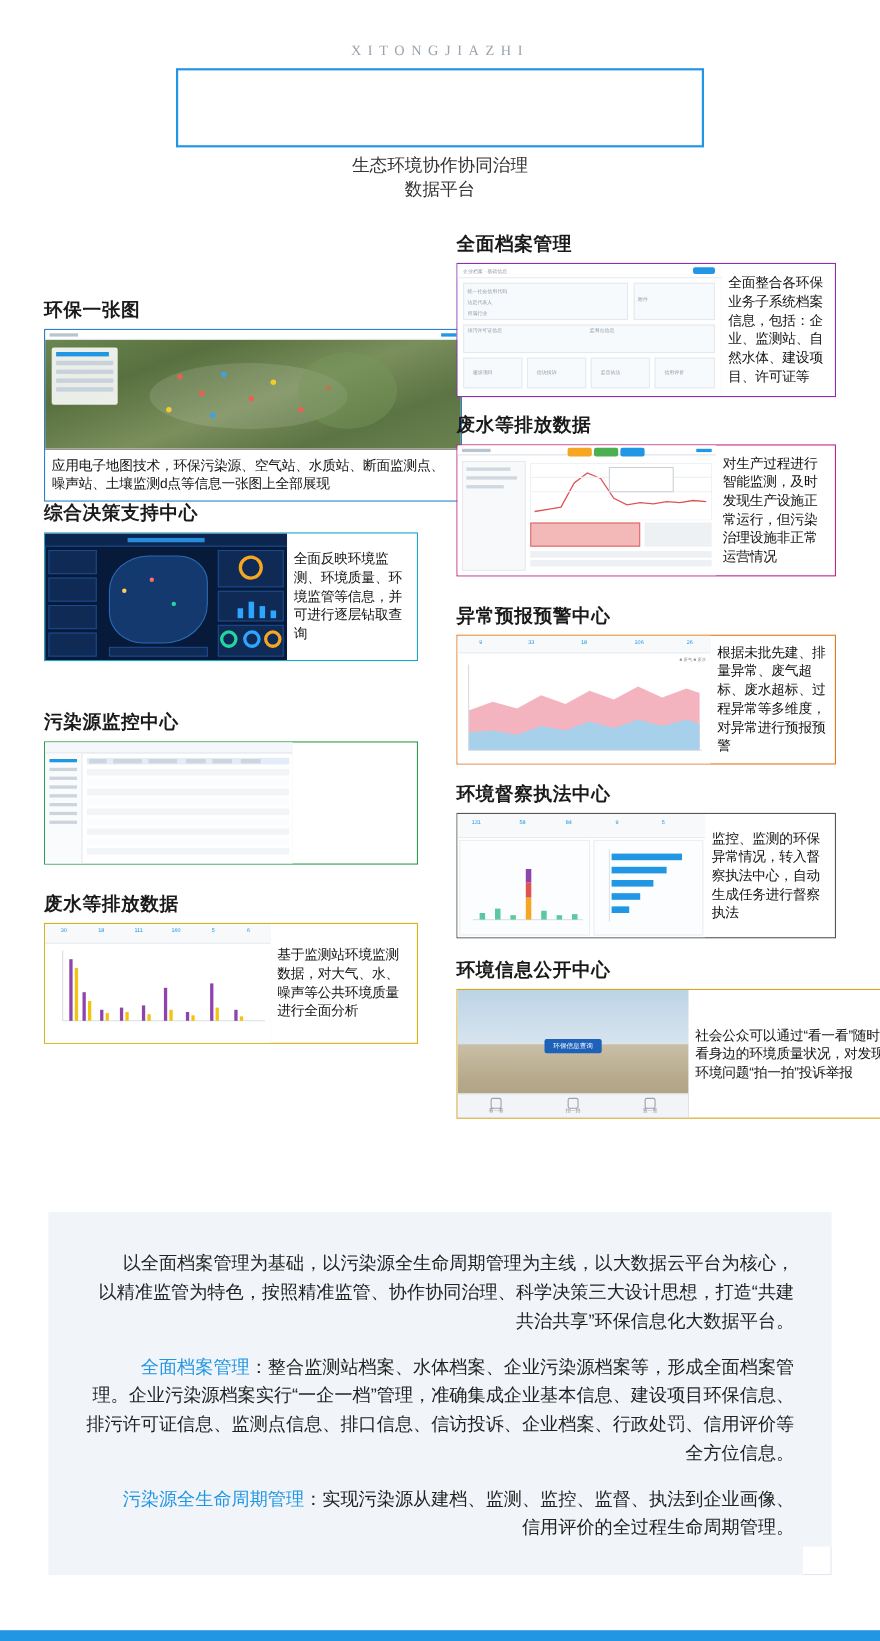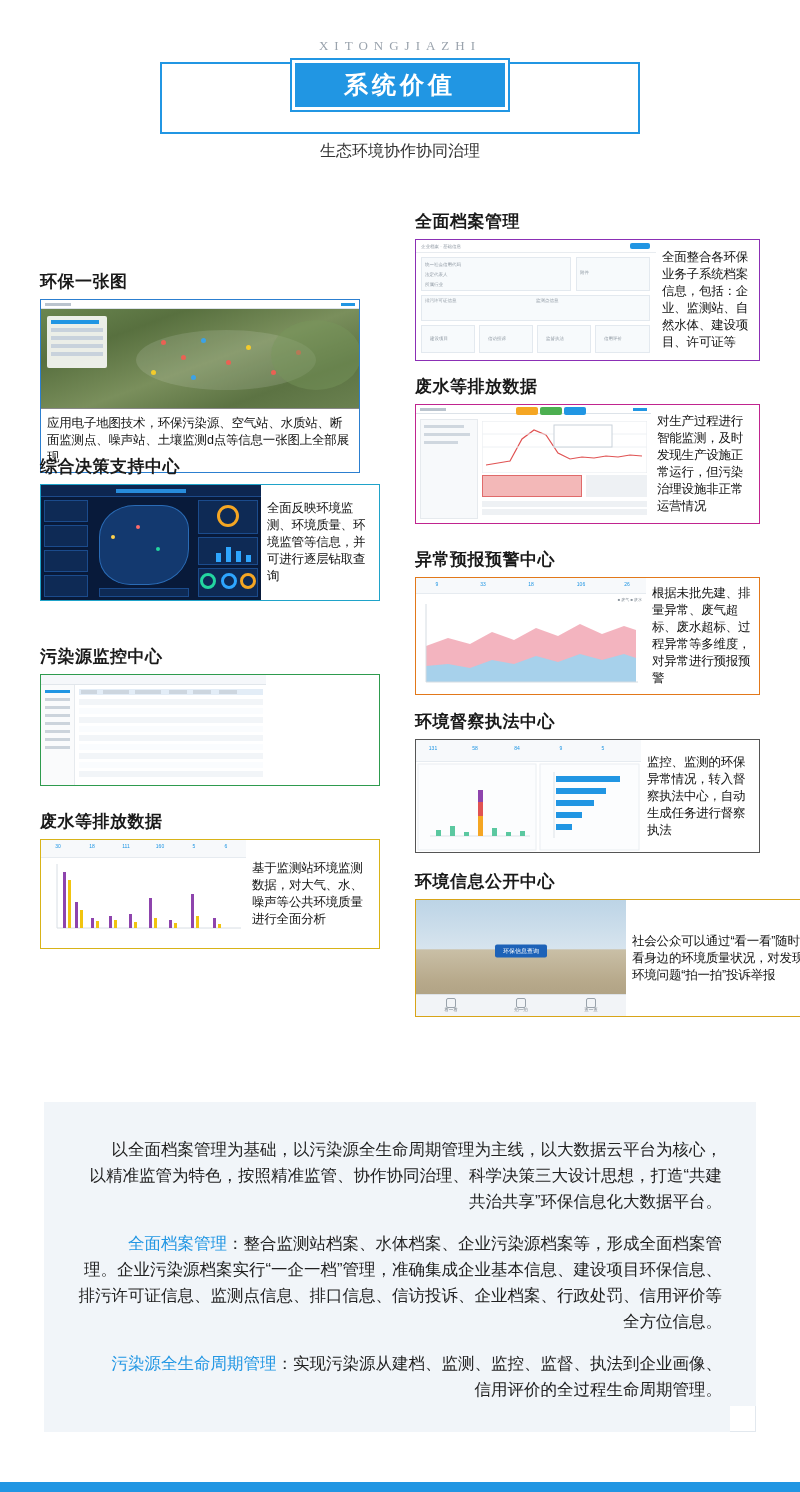--- a/index.html
+++ b/index.html
@@ -203,29 +203,29 @@
     height:10px;
     background:#2196e3;
   }
 </style>
 </head>
 <body>
 
 <div class="header">
   <div class="kicker">XITONGJIAZHI</div>
   <div class="title-frame"></div>
-  <div class="title-box">系统价值</div>
   <div class="subtitle">
     <div>生态环境协作协同治理</div>
+    <div>数据平台</div>
   </div>
 </div>
 
 <div class="board">
 
-  <div class="card" style="left:40px; top:60px; width:320px;">
+  <div class="card" style="left:40px; top:60px; width:380px;">
     <div class="card-title">环保一张图</div>
     <div class="card-body stacked b-blue">
       <div class="shot" style="height:108px;">
         <div class="ss ss-map">
           <div class="ss-bar"></div>
           <div class="panel">
             <i></i>
               <i></i>
               <i></i>
               <i></i>

